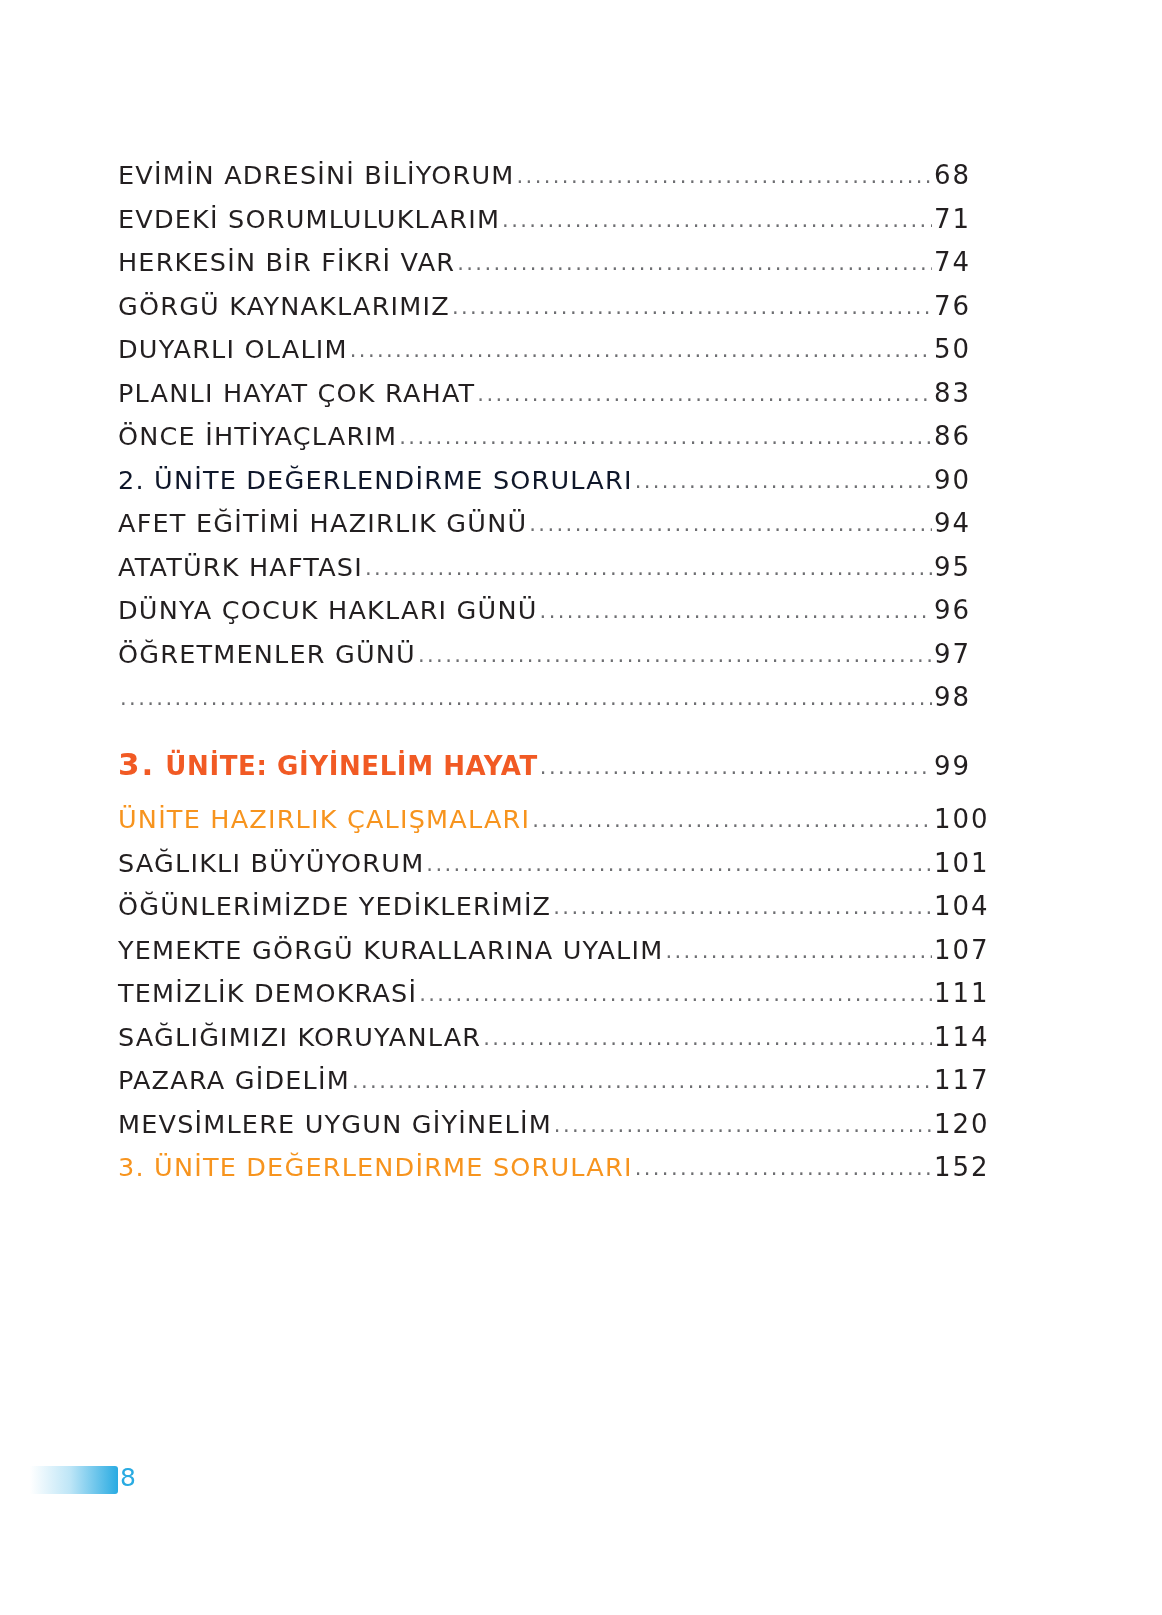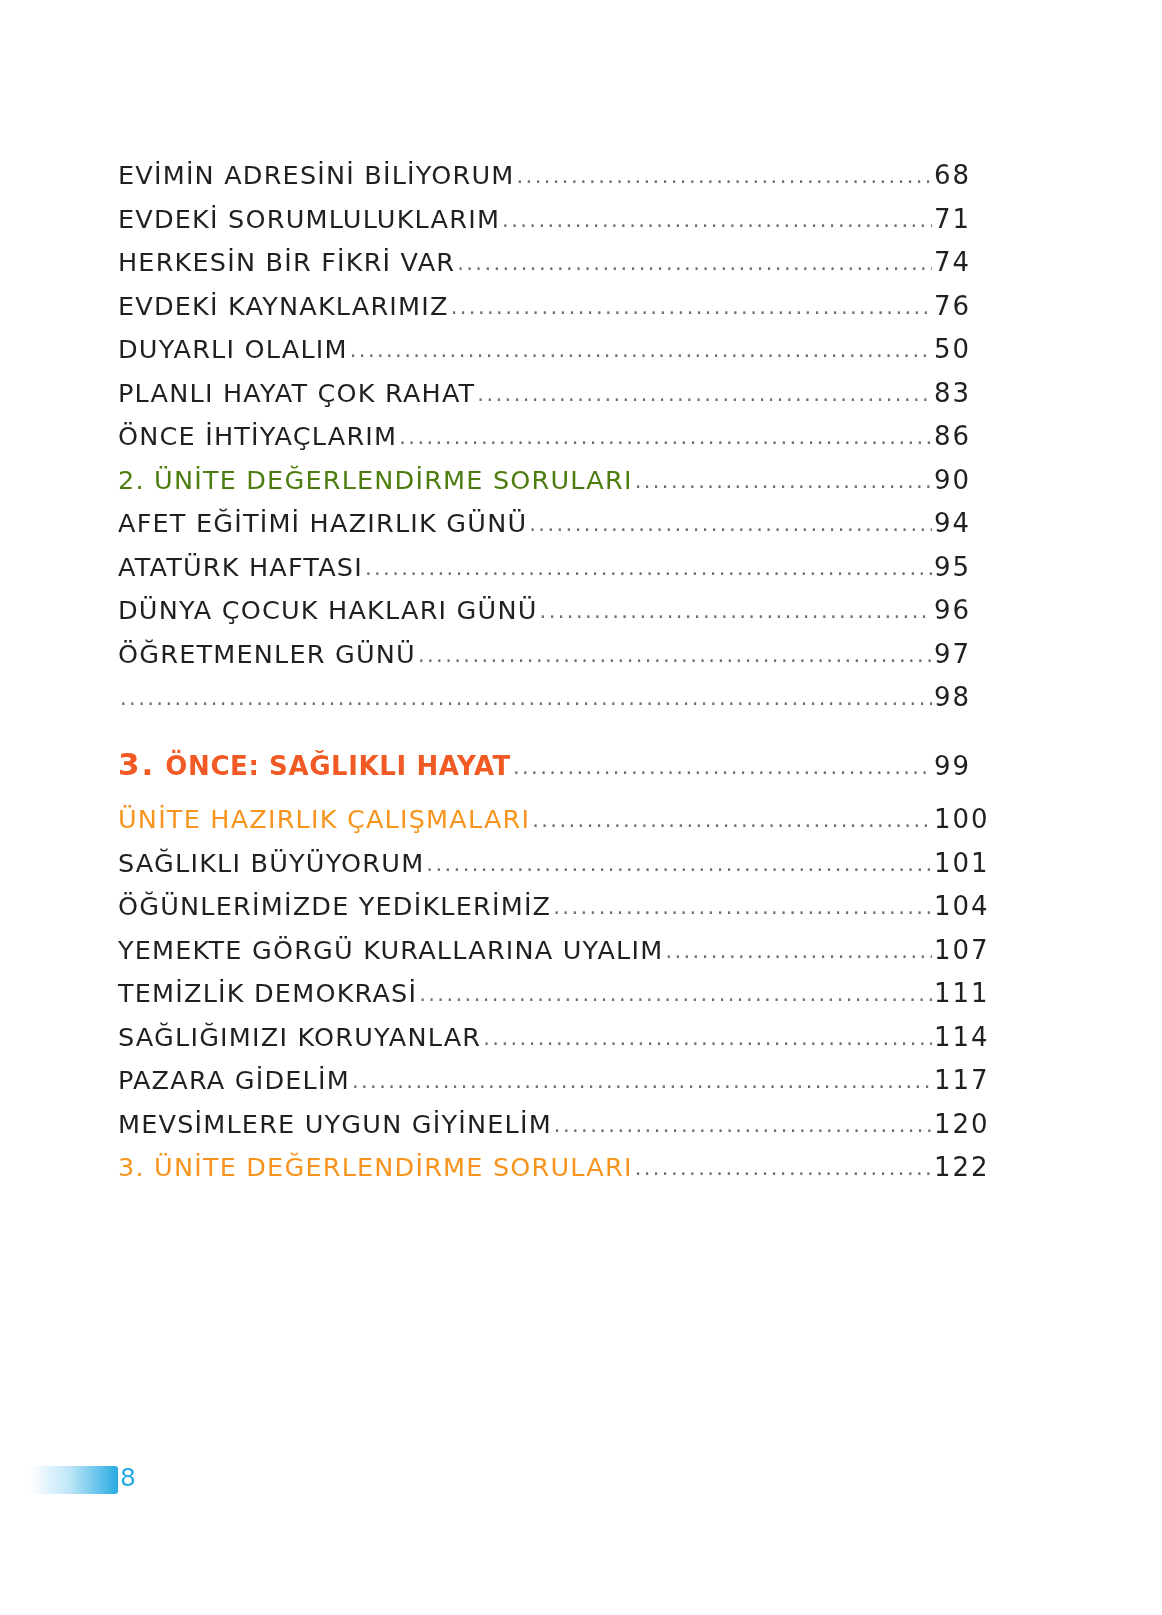--- a/index.html
+++ b/index.html
@@ -57,21 +57,21 @@
   }
   .toc-page {
     flex: 0 0 auto;
     font-size: 26px;
     letter-spacing: 2px;
     color: #231f20;
     text-align: left;
     min-width: 74px;
   }
   
-  .blue .toc-title { color: #4d7c0f; }
+  .blue .toc-title { color: #0f172a; }
   .orange .toc-title { color: #f7941e; }
   .unit-head {
     margin-top: 34px;
     margin-bottom: 22px;
   }
   .unit-head .num {
     font-size: 31px;
     font-weight: bold;
     color: #f15a24;
     letter-spacing: 2px;
@@ -127,21 +127,21 @@
       <span class="toc-title">EVDEKİ SORUMLULUKLARIM</span>
       <span class="dots"></span>
       <span class="toc-page">71</span>
     </div>
     <div class="toc-row">
       <span class="toc-title">HERKESİN BİR FİKRİ VAR</span>
       <span class="dots"></span>
       <span class="toc-page">74</span>
     </div>
     <div class="toc-row">
-      <span class="toc-title">EVDEKİ KAYNAKLARIMIZ</span>
+      <span class="toc-title">GÖRGÜ KAYNAKLARIMIZ</span>
       <span class="dots"></span>
       <span class="toc-page">76</span>
     </div>
     <div class="toc-row">
       <span class="toc-title">DUYARLI OLALIM</span>
       <span class="dots"></span>
       <span class="toc-page">50</span>
     </div>
     <div class="toc-row">
       <span class="toc-title">PLANLI HAYAT ÇOK RAHAT</span>
@@ -180,21 +180,21 @@
       <span class="dots"></span>
       <span class="toc-page">97</span>
     </div>
     <div class="toc-row">
       <span class="dots"></span>
       <span class="toc-page">98</span>
     </div>
 
     <div class="toc-row unit-head">
       <span class="num">3.</span>
-      <span class="unit-label">ÖNCE: SAĞLIKLI HAYAT</span>
+      <span class="unit-label">ÜNİTE: GİYİNELİM HAYAT</span>
       <span class="dots"></span>
       <span class="toc-page">99</span>
     </div>
 
     <div class="toc-row orange">
       <span class="toc-title">ÜNİTE HAZIRLIK ÇALIŞMALARI</span>
       <span class="dots"></span>
       <span class="toc-page">100</span>
     </div>
     <div class="toc-row">
@@ -228,21 +228,21 @@
       <span class="toc-page">117</span>
     </div>
     <div class="toc-row">
       <span class="toc-title">MEVSİMLERE UYGUN GİYİNELİM</span>
       <span class="dots"></span>
       <span class="toc-page">120</span>
     </div>
     <div class="toc-row orange last-row">
       <span class="toc-title">3. ÜNİTE DEĞERLENDİRME SORULARI</span>
       <span class="dots"></span>
-      <span class="toc-page">122</span>
+      <span class="toc-page">152</span>
     </div>
 
   </div>
 
   <div class="footer">
     <div class="footer-bar"></div>
     <div class="footer-num">8</div>
   </div>
 
 </div>

